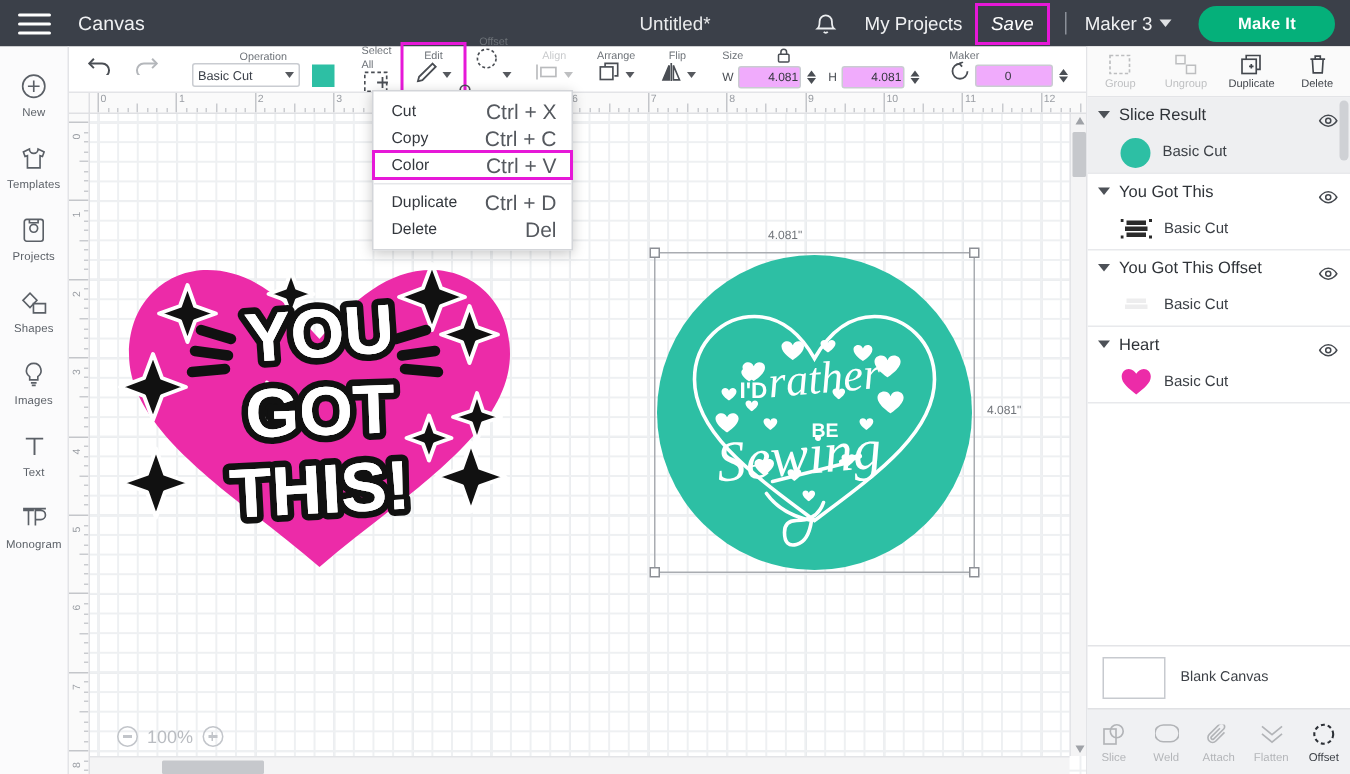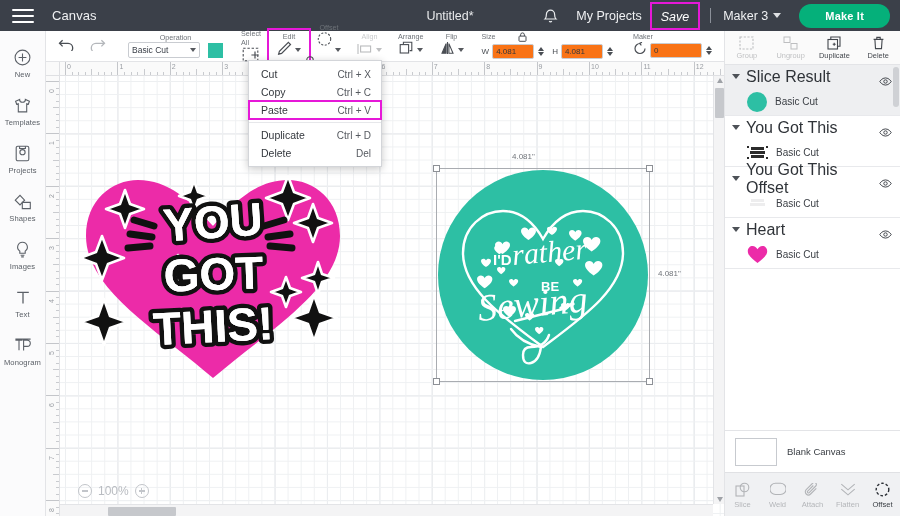--- a/index.html
+++ b/index.html
@@ -66,21 +66,21 @@
   .undo-redo { display: flex; gap: 14px; align-items: center; padding: 0 12px; height: 31px; }
   .op-select {
     border: 1px solid #c9ccd1; border-radius: 2px; width: 72px; height: 16px;
     font-size: 8.5px; color: #3b4049; display: flex; align-items: center;
     padding: 0 3px; justify-content: space-between; background: #fff; cursor: pointer;
   }
   .op-swatch { width: 15px; height: 15px; background: #2dbfa4; margin-left: 5px; cursor: pointer; }
   .tiny-caret { width: 0; height: 0; border-left: 3px solid transparent; border-right: 3px solid transparent;
     border-top: 4px solid #56595e; }
   .sizebox { border: 1px solid #c9ccd1; border-radius: 2px; width: 42px; height: 15px;
-    font-size: 8px; color: #33373d; display:flex; align-items:center; padding-left:3px; background:#f97316;}
+    font-size: 8px; color: #33373d; display:flex; align-items:center; padding-left:19px; background:#f0abfc;}
   .spin { display: flex; flex-direction: column; gap: 1px; margin-left: 1px; }
   .spin i { width: 0; height: 0; border-left: 3px solid transparent; border-right: 3px solid transparent; }
   .spin .up { border-bottom: 4px solid #4a4e54; }
   .spin .dn { border-top: 4px solid #4a4e54; }
   .hl-box { outline: 2.5px solid #e618d8; }
   .disabled { opacity: .38; }
 
   
   .canvasarea { position: absolute; left: 46px; top: 62px; width: 678px; height: 454px; background: #ffffff; }
   .ruler-h { position: absolute; left: 14px; top: 0; right: 0; height: 14px;
@@ -124,41 +124,41 @@
   .dimlabel { position: absolute; font-size: 8px; color: #70747a; }
 
   
   .ctxmenu {
     position: absolute; left: 248px; top: 60px; width: 134px;
     background: #ffffff; border: 1px solid #d3d5d9;
     box-shadow: 0 2px 8px rgba(0,0,0,.22); z-index: 60; padding: 4px 0;
   }
   .ctxitem { height: 18px; display: flex; align-items: center; justify-content: space-between;
     padding: 0 10px 0 12px; font-size: 10.5px; color: #33373d; cursor: pointer; }
-  .ctxitem .sc { color: #55595f; font-size: 10px; }
+  .ctxitem .sc { color: #55595f; font-size: 14px; }
   .ctxitem.hl { outline: 2.5px solid #e618d8; outline-offset: -1px; }
   .ctxsep { height: 1px; background: #e6e7ea; margin: 3px 0; }
 
   
   .rpanel { position: absolute; left: 724px; top: 31px; width: 176px; height: 485px;
     background: #ffffff; border-left: 1px solid #e3e4e7; display:flex; flex-direction:column;}
   .rtabs { display: flex; height: 21px; border-bottom: 1px solid #e3e4e7; background: #fafafa; }
   .rtab { flex: 1; display: flex; align-items: center; justify-content: center;
     font-size: 10px; color: #5b6067; cursor: pointer; }
   .rtab.active { color: #2b2f35; border-bottom: 2px solid #4a4e54; background: #ffffff; }
   .rtools { display: flex; height: 34px; align-items: center; border-bottom: 1px solid #e3e4e7; background:#fafafa;}
   .rtool { flex: 1; display: flex; flex-direction: column; align-items: center; gap: 1px; cursor: pointer; }
   .rtool .ico { height: 15px; display:flex;align-items:center;justify-content:center;color:#43474d;}
   .rtool .lbl { font-size: 7.4px; color: #43474d; }
   .rtool.off { opacity: .33; }
   .layers { flex: 1; overflow: hidden; position: relative; }
   .lgroup { border-bottom: 1px solid #e8e9ec; }
   .lgroup.sel { background: #eeeff1; }
   .lhead { height: 23px; display: flex; align-items: center; padding: 0 8px 0 7px; gap: 6px; cursor: pointer;}
-  .lhead .name { font-size: 16px; color: #2f3338; flex: 1; }
+  .lhead .name { font-size: 11px; color: #2f3338; flex: 1; }
   .lchild { height: 27px; display: flex; align-items: center; gap: 8px; padding: 0 8px 0 22px; cursor: pointer;}
   .lchild .clbl { font-size: 10px; color: #3c4046; }
   .thumb-circ { width: 20px; height: 20px; border-radius: 50%; background: #2dbfa4; }
   .thumb-heart { width: 21px; height: 19px; }
   .thumb-img { width: 21px; height: 15px; }
   .eye { width: 13px; height: 9px; }
   .caret-d { width:0;height:0;border-left:4px solid transparent;border-right:4px solid transparent;border-top:5px solid #4d5157;}
   .lscroll { position:absolute; right:1px; top:2px; width:6px; bottom:2px; }
   .lscroll .th { position:absolute; top:0; width:6px; height:40px; background:#cfd1d5; border-radius:3px;}
   .blankrow { height: 42px; display: flex; align-items: center; gap: 10px; padding: 0 10px;
@@ -733,21 +733,21 @@
   <div class="ctxmenu">
     <div class="ctxitem">
       <span>Cut</span>
       <span class="sc">Ctrl + X</span>
     </div>
     <div class="ctxitem">
       <span>Copy</span>
       <span class="sc">Ctrl + C</span>
     </div>
     <div class="ctxitem hl">
-      <span>Paste</span>
+      <span>Color</span>
       <span class="sc">Ctrl + V</span>
     </div>
     <div class="ctxsep"></div>
     <div class="ctxitem">
       <span>Duplicate</span>
       <span class="sc">Ctrl + D</span>
     </div>
     <div class="ctxitem">
       <span>Delete</span>
       <span class="sc">Del</span>

